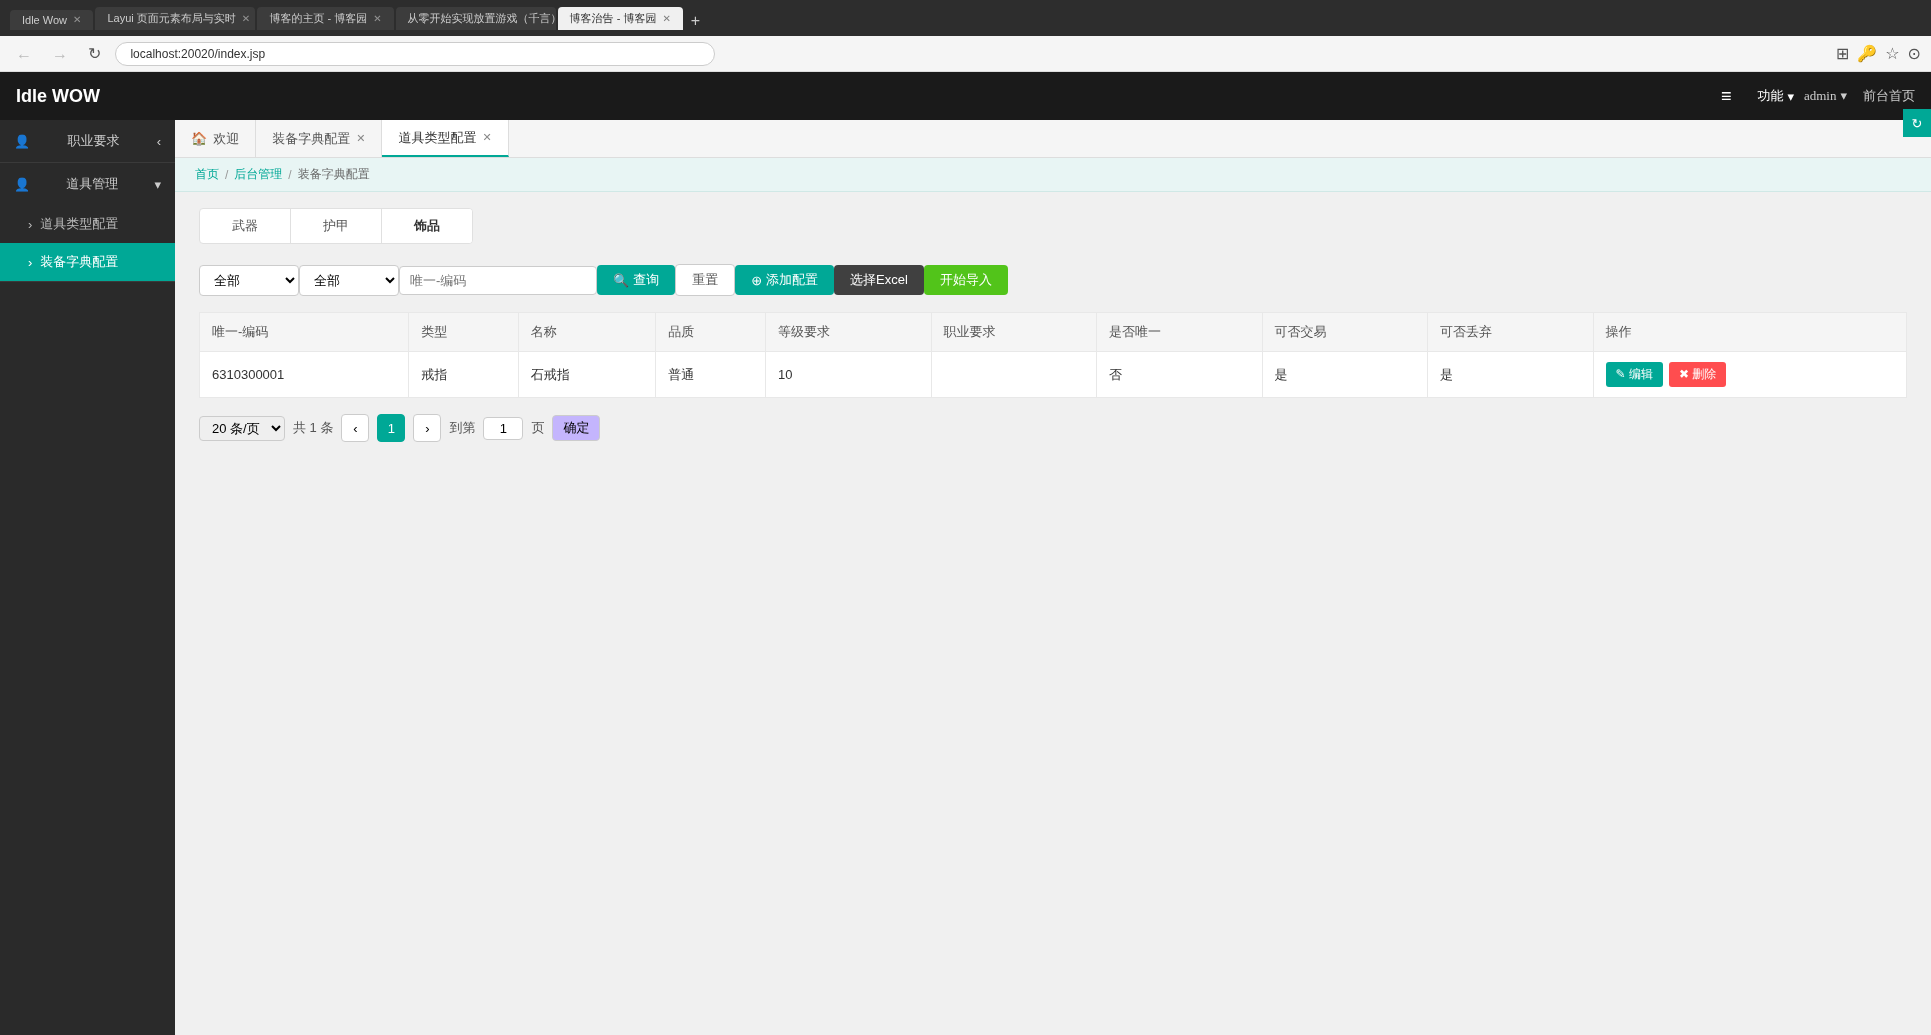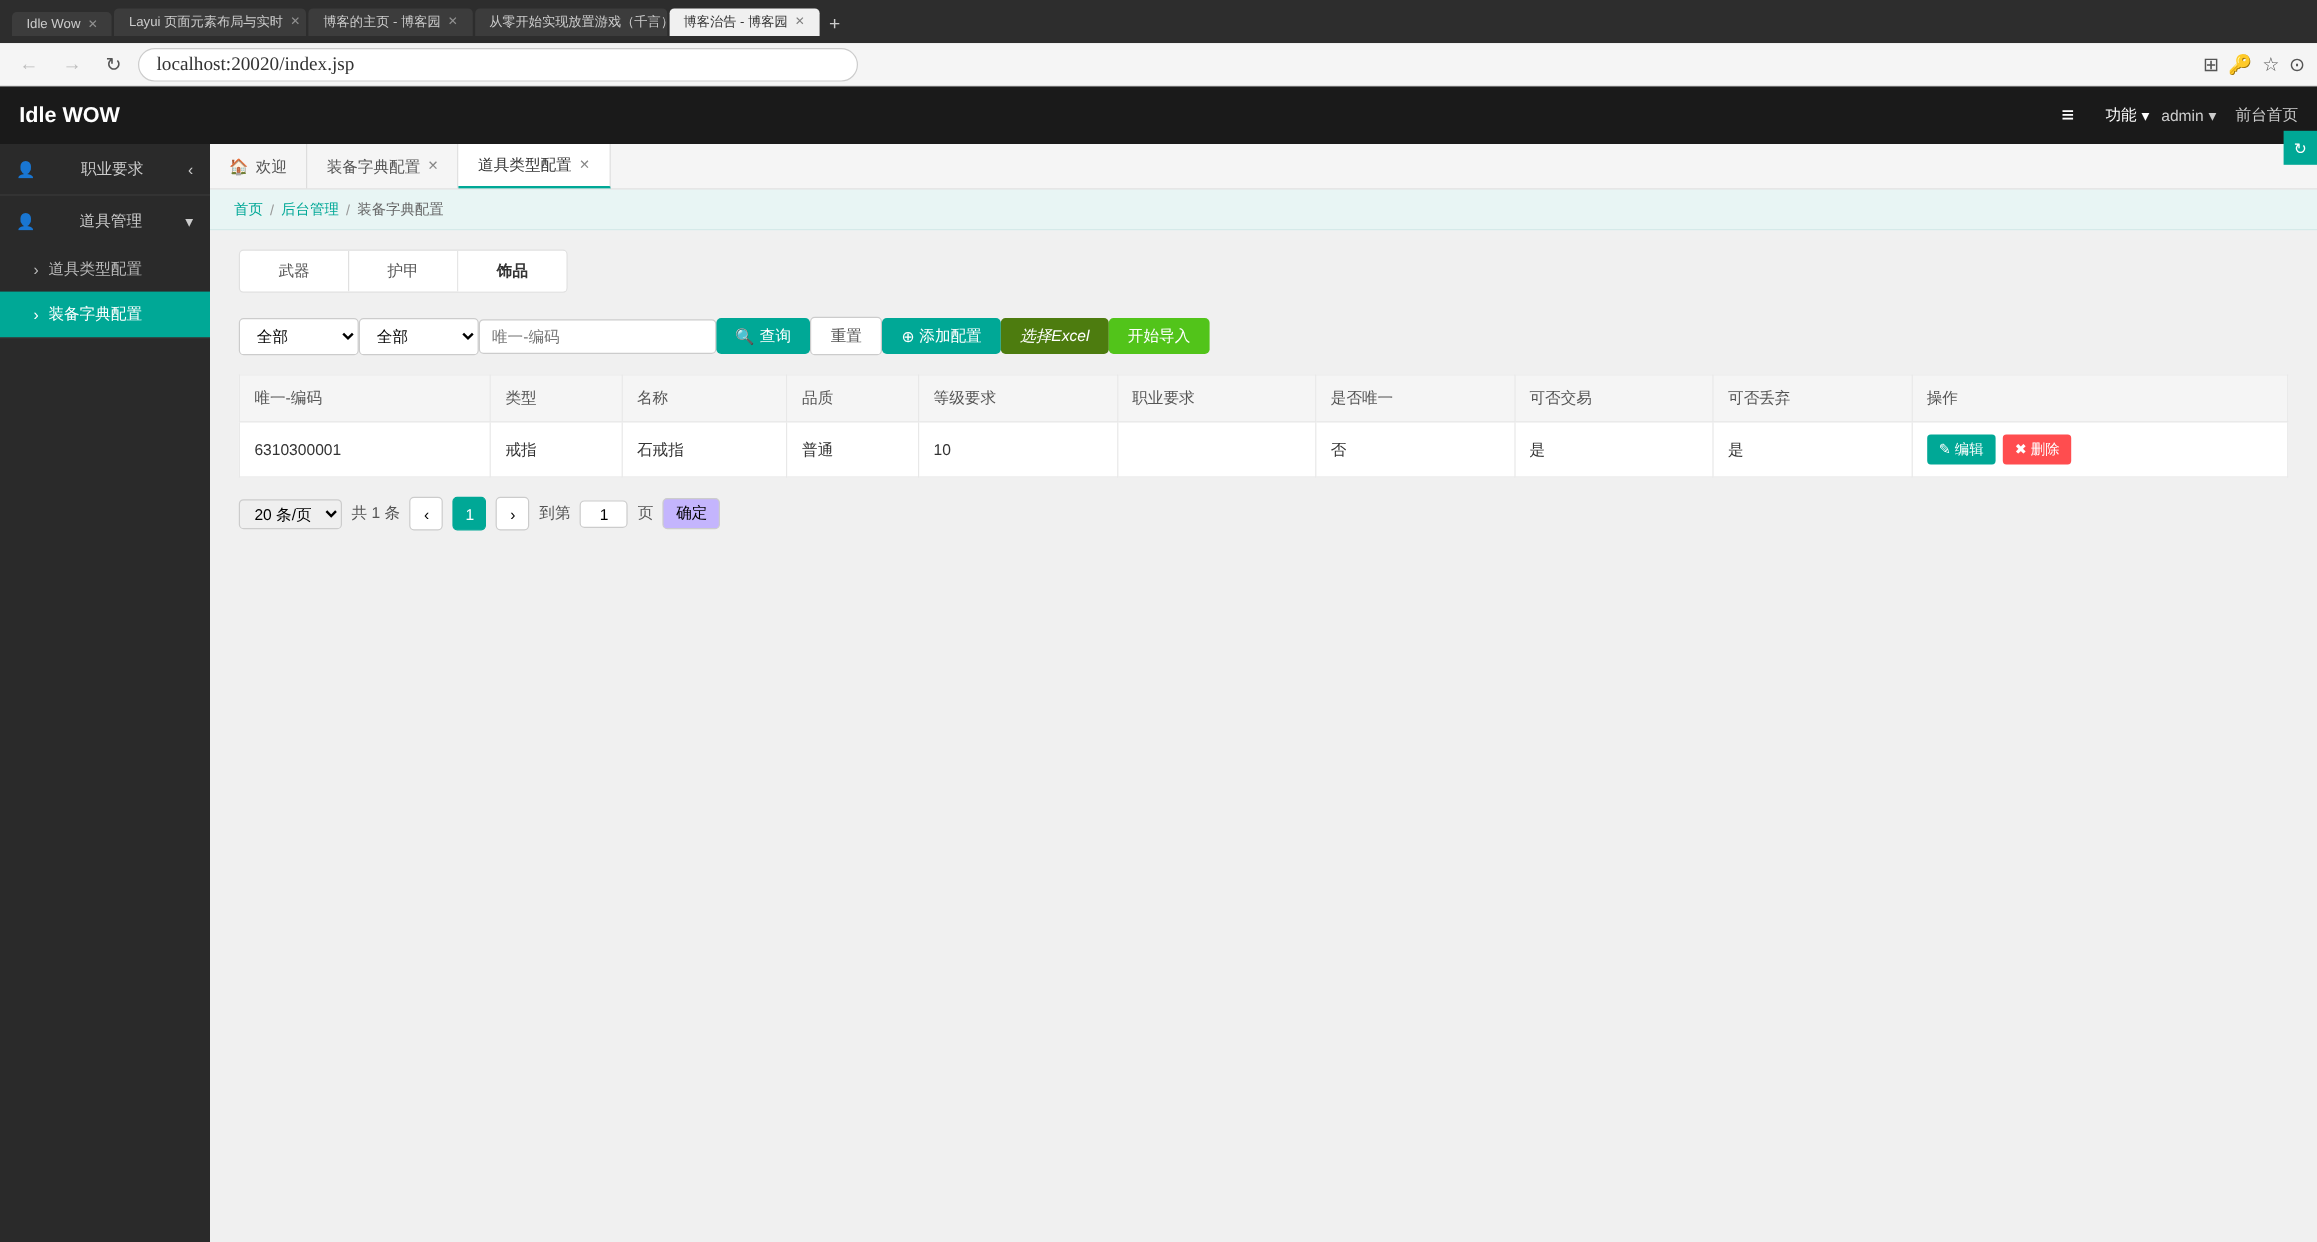--- a/index.html
+++ b/index.html
@@ -9,34 +9,34 @@
     .browser-chrome { background: #2d2d2d; height: 36px; display: flex; align-items: center; padding: 0 10px; gap: 8px; }
     .browser-tab { background: #3c3c3c; color: #ccc; font-size: 11px; padding: 4px 12px; border-radius: 4px 4px 0 0; display: flex; align-items: center; gap: 6px; max-width: 160px; overflow: hidden; white-space: nowrap; text-overflow: ellipsis; }
     .browser-tab.active { background: #f0f0f0; color: #333; }
     .browser-tab .close-btn { cursor: pointer; opacity: 0.6; font-size: 10px; }
     .browser-tab-bar { display: flex; align-items: flex-end; flex: 1; gap: 2px; }
     .new-tab-btn { color: #ccc; font-size: 16px; cursor: pointer; padding: 0 6px; }
 
     .browser-addressbar { background: #f5f5f5; height: 36px; display: flex; align-items: center; padding: 0 10px; gap: 8px; border-bottom: 1px solid #ddd; }
     .nav-btn { background: none; border: none; cursor: pointer; color: #555; font-size: 16px; padding: 2px 6px; }
     .nav-btn:disabled { color: #bbb; cursor: default; }
-    .address-bar { flex: 1; background: #fff; border: 1px solid #ccc; border-radius: 16px; padding: 4px 14px; font-size: 16px; color: #333; max-width: 600px; font-family: Liberation Serif, serif; }
+    .address-bar { flex: 1; background: #fff; border: 1px solid #ccc; border-radius: 16px; padding: 4px 14px; font-size: 12px; color: #333; max-width: 600px; }
     .browser-icons { display: flex; gap: 8px; margin-left: auto; color: #555; font-size: 16px; }
     .browser-icon { cursor: pointer; }
 
     
     .app-wrapper { display: flex; flex-direction: column; height: calc(100vh - 72px); }
 
     
     .app-bar { background: #1a1a1a; height: 48px; display: flex; align-items: center; padding: 0 16px; }
     .app-logo { color: #fff; font-size: 18px; font-weight: bold; flex: 1; }
     .app-bar-menu-btn { color: #fff; background: none; border: none; cursor: pointer; font-size: 18px; margin-right: 16px; }
     .app-bar-feature { color: #fff; font-size: 13px; cursor: pointer; padding: 4px 10px; display: flex; align-items: center; gap: 4px; }
     .app-bar-right { margin-left: auto; display: flex; align-items: center; gap: 16px; }
-    .app-bar-user { color: #ccc; font-size: 13px; cursor: pointer; display: flex; align-items: center; gap: 4px; }
+    .app-bar-user { color: #ccc; font-size: 13px; cursor: pointer; display: flex; align-items: center; gap: 4px; font-family: Liberation Serif, serif; }
     .app-bar-home { color: #ccc; font-size: 13px; cursor: pointer; }
 
     
     .main-layout { display: flex; flex: 1; overflow: hidden; }
 
     
     .sidebar { width: 175px; background: #2a2a2a; color: #ccc; display: flex; flex-direction: column; overflow-y: auto; }
     .sidebar-section { border-bottom: 1px solid #3a3a3a; }
     .sidebar-group-header { display: flex; align-items: center; justify-content: space-between; padding: 12px 14px; cursor: pointer; color: #ccc; font-size: 13px; }
     .sidebar-item { padding: 10px 14px 10px 28px; cursor: pointer; font-size: 13px; color: #bbb; display: flex; align-items: center; gap: 8px; }
@@ -65,21 +65,21 @@
     .sub-tab:last-child { border-right: none; }
     .sub-tab.active { background: #fff; color: #333; font-weight: 700; }
 
     
     .filter-bar { display: flex; align-items: center; margin-bottom: 16px; flex-wrap: wrap; }
     .filter-select { padding: 6px 10px; border: 1px solid #ccc; border-radius: 4px; font-size: 13px; background: #fff; cursor: pointer; min-width: 100px; }
     .filter-input { padding: 6px 10px; border: 1px solid #ccc; border-radius: 4px; font-size: 13px; background: #fff; min-width: 120px; }
     .btn { padding: 6px 16px; border: none; border-radius: 4px; cursor: pointer; font-size: 13px; display: inline-flex; align-items: center; gap: 4px; }
     .btn-primary { background: #00a896; color: #fff; }
     .btn-default { background: #fff; color: #555; border: 1px solid #ccc; text-align: center; }
-    .btn-blue { background: #4d7c0f; color: #fff; font-style: italic; }
+    .btn-blue { background: #404040; color: #fff; }
     .btn-green { background: #52c41a; color: #fff; }
 
     
     .data-table { width: 100%; border-collapse: collapse; background: #fff; font-size: 13px; }
     .data-table th { background: #f5f5f5; border: 1px solid #e8e8e8; padding: 10px 12px; text-align: left; font-weight: 500; color: #555; white-space: nowrap; }
     .data-table td { border: 1px solid #e8e8e8; padding: 10px 12px; color: #333; }
 
     
     .pagination { display: flex; align-items: center; gap: 8px; margin-top: 16px; font-size: 13px; color: #555; }
     .page-size-select { padding: 3px 8px; border: 1px solid #ccc; border-radius: 4px; font-size: 13px; }

